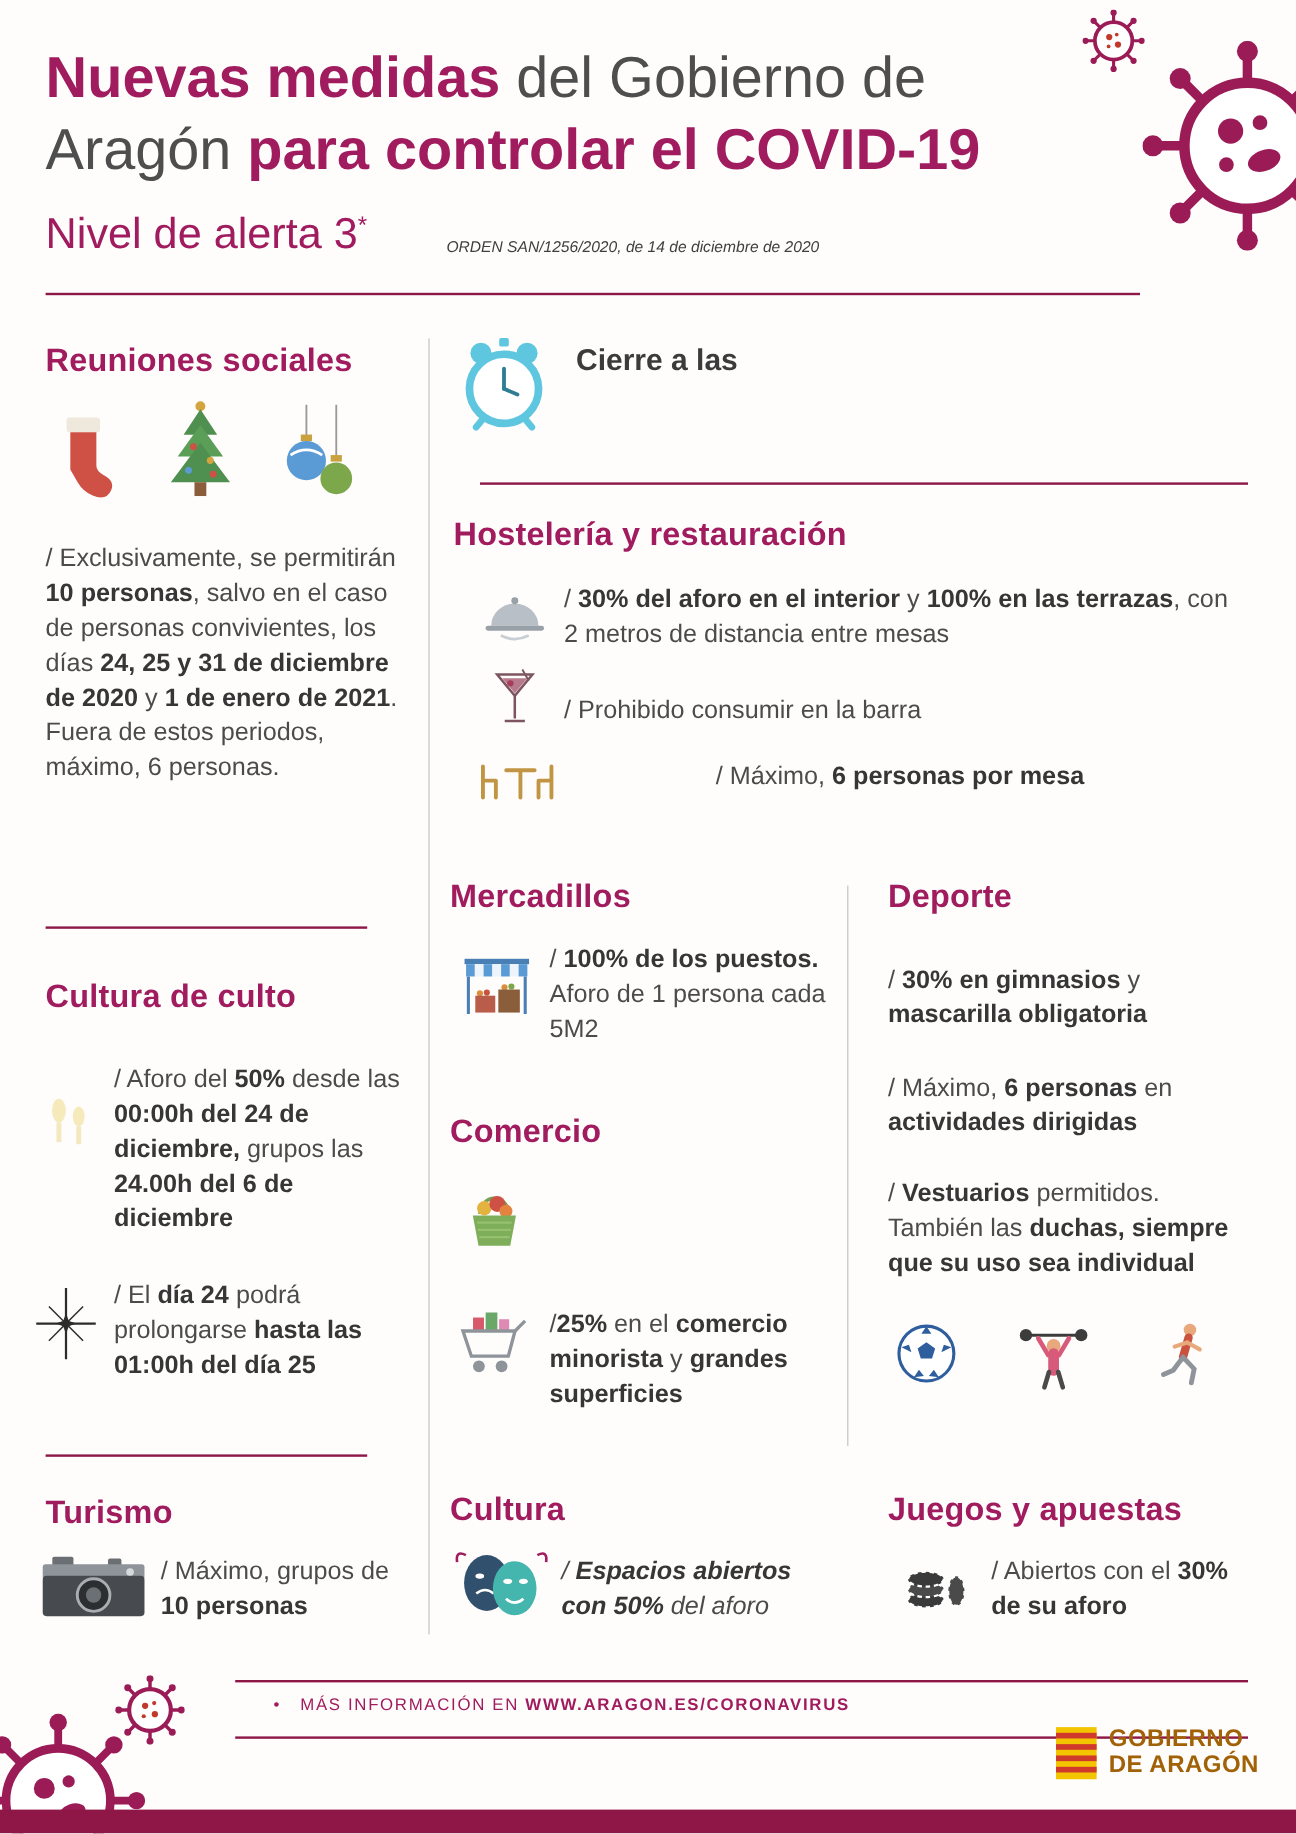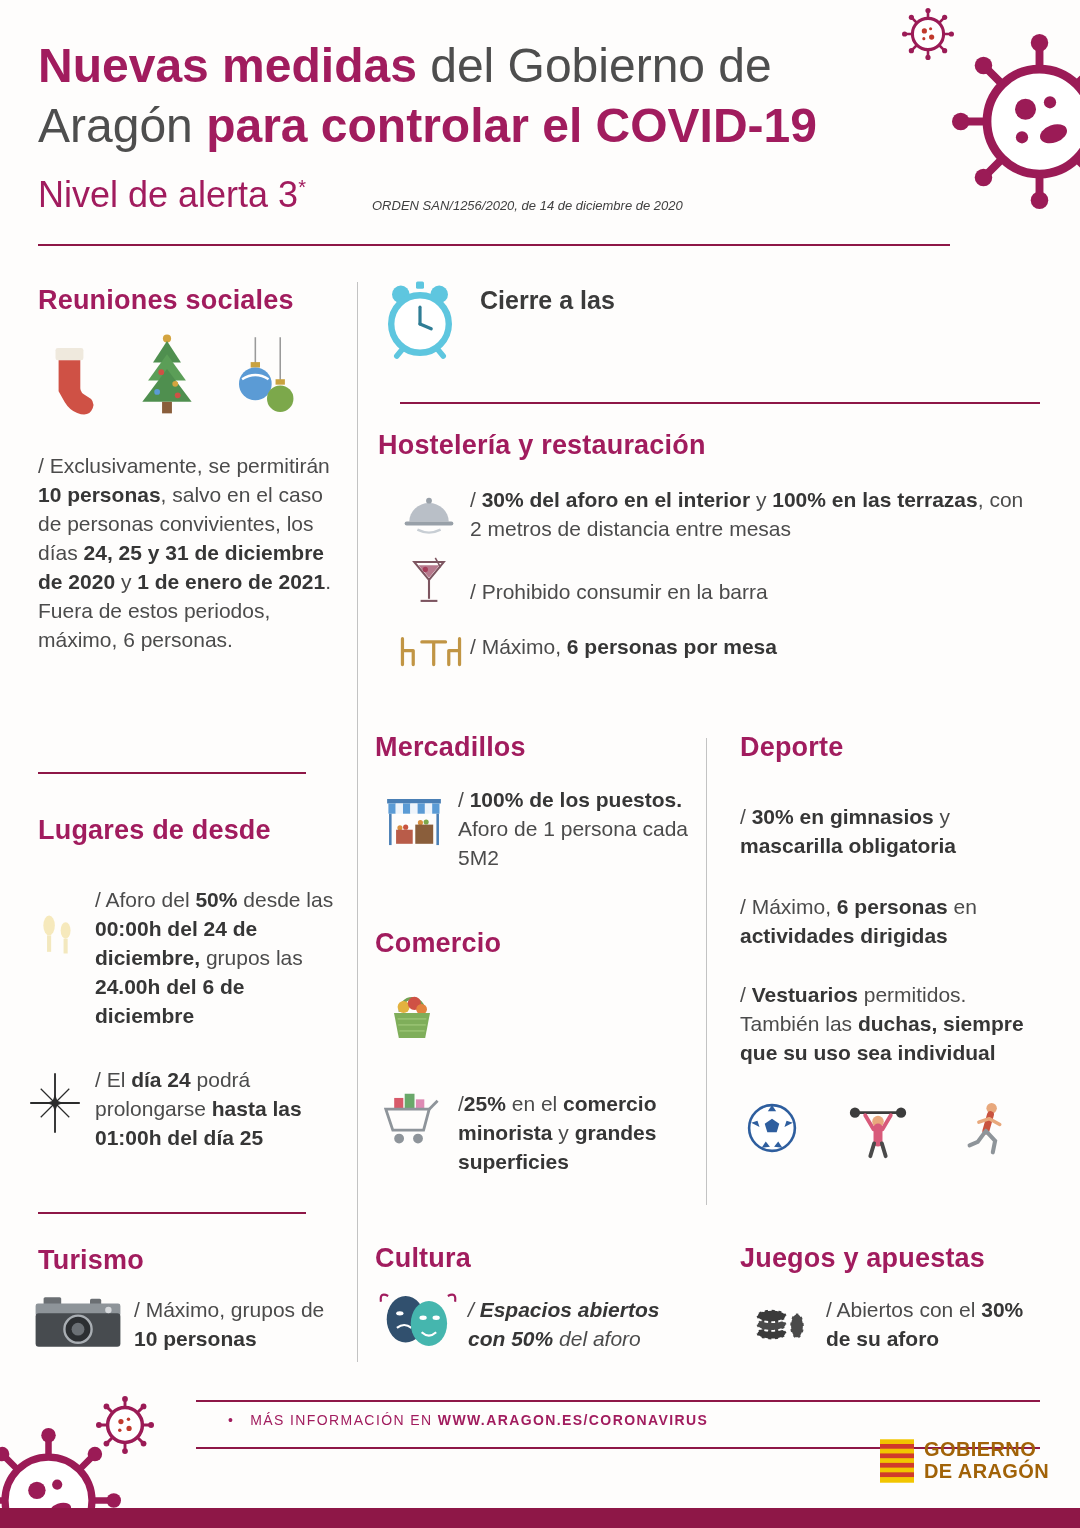--- a/index.html
+++ b/index.html
@@ -44,21 +44,21 @@
   .cierre-line2 { left:480px; top:312px; white-space:nowrap; }
   .cierre-time { font-size:41px; font-weight:700; color:#a11c5e; }
   .cierre-suffix { font-size:23px; font-weight:700; color:#3b3b3b; margin-left:10px; }
   .div-top { left:400px; top:402px; width:640px; height:2px; background:#8e1747; }
   .hosteleria-title { left:378px; top:430px; }
   .cloche-icon { left:400px; top:492px; width:58px; height:44px; }
   .host-item1 { left:470px; top:486px; width:568px; }
   .cocktail-icon { left:408px; top:548px; width:42px; height:68px; }
   .host-item2 { left:470px; top:578px; width:560px; }
   .table-icon { left:396px; top:630px; width:70px; height:40px; }
-  .host-item3 { left:470px; top:633px; width:560px; }
+  .host-item3 { left:470px; top:633px; width:560px;text-align:center; }
 
   
   .mercadillos-title { left:375px; top:732px; }
   .market-icon { left:382px; top:792px; width:64px; height:62px; }
   .mercadillos-item { left:458px; top:786px; width:238px; }
   .comercio-title { left:375px; top:928px; }
   .basket-icon { left:382px; top:986px; width:60px; height:58px; }
   .comercio-item1 { left:458px; top:993px; width:248px; }
   .cart-icon { left:376px; top:1086px; width:70px; height:68px; }
   .comercio-item2 { left:458px; top:1090px; width:242px; }
@@ -189,21 +189,21 @@
       <path d="M13 54 q17 -11 34 0" stroke="#fff" stroke-width="3" fill="none"></path>
       <rect x="56" y="54" width="12" height="7" fill="#c9a23f"></rect>
       <circle cx="62" cy="79" r="17" fill="#7ca84b"></circle>
     </svg>
   </div>
 
   <p class="abs txt reuniones-body"><span>/ Exclusivamente, se permitirán </span><span class="seg-b">10 personas</span><span>, salvo en el caso de personas convivientes, los días </span><span class="seg-b">24, 25 y 31 de diciembre de 2020</span><span> y </span><span class="seg-b">1 de enero de 2021</span><span>. Fuera de estos periodos, máximo, 6 personas.</span></p>
 
   <div class="abs div-left-1"></div>
 
-  <h2 class="abs section-title culto-title">Lugares de desde</h2>
+  <h2 class="abs section-title culto-title">Cultura de culto</h2>
 
   <svg class="abs candle-icon" viewBox="0 0 80 60" opacity="0.65">
     <ellipse cx="28" cy="16" rx="7" ry="12" fill="#f3df9b"></ellipse>
     <ellipse cx="48" cy="22" rx="6" ry="10" fill="#f3df9b"></ellipse>
     <line x1="28" y1="28" x2="28" y2="48" stroke="#eede9e" stroke-width="5"></line>
     <line x1="48" y1="32" x2="48" y2="50" stroke="#eede9e" stroke-width="5"></line>
   </svg>
   <p class="abs txt culto-item1"><span>/ Aforo del </span><span class="seg-b">50%</span><span>  desde las </span><span class="seg-b">00:00h del 24 de diciembre,</span><span> grupos las </span><span class="seg-b">24.00h del 6 de diciembre</span></p>
 
   <svg class="abs star-icon" viewBox="0 0 100 100">

